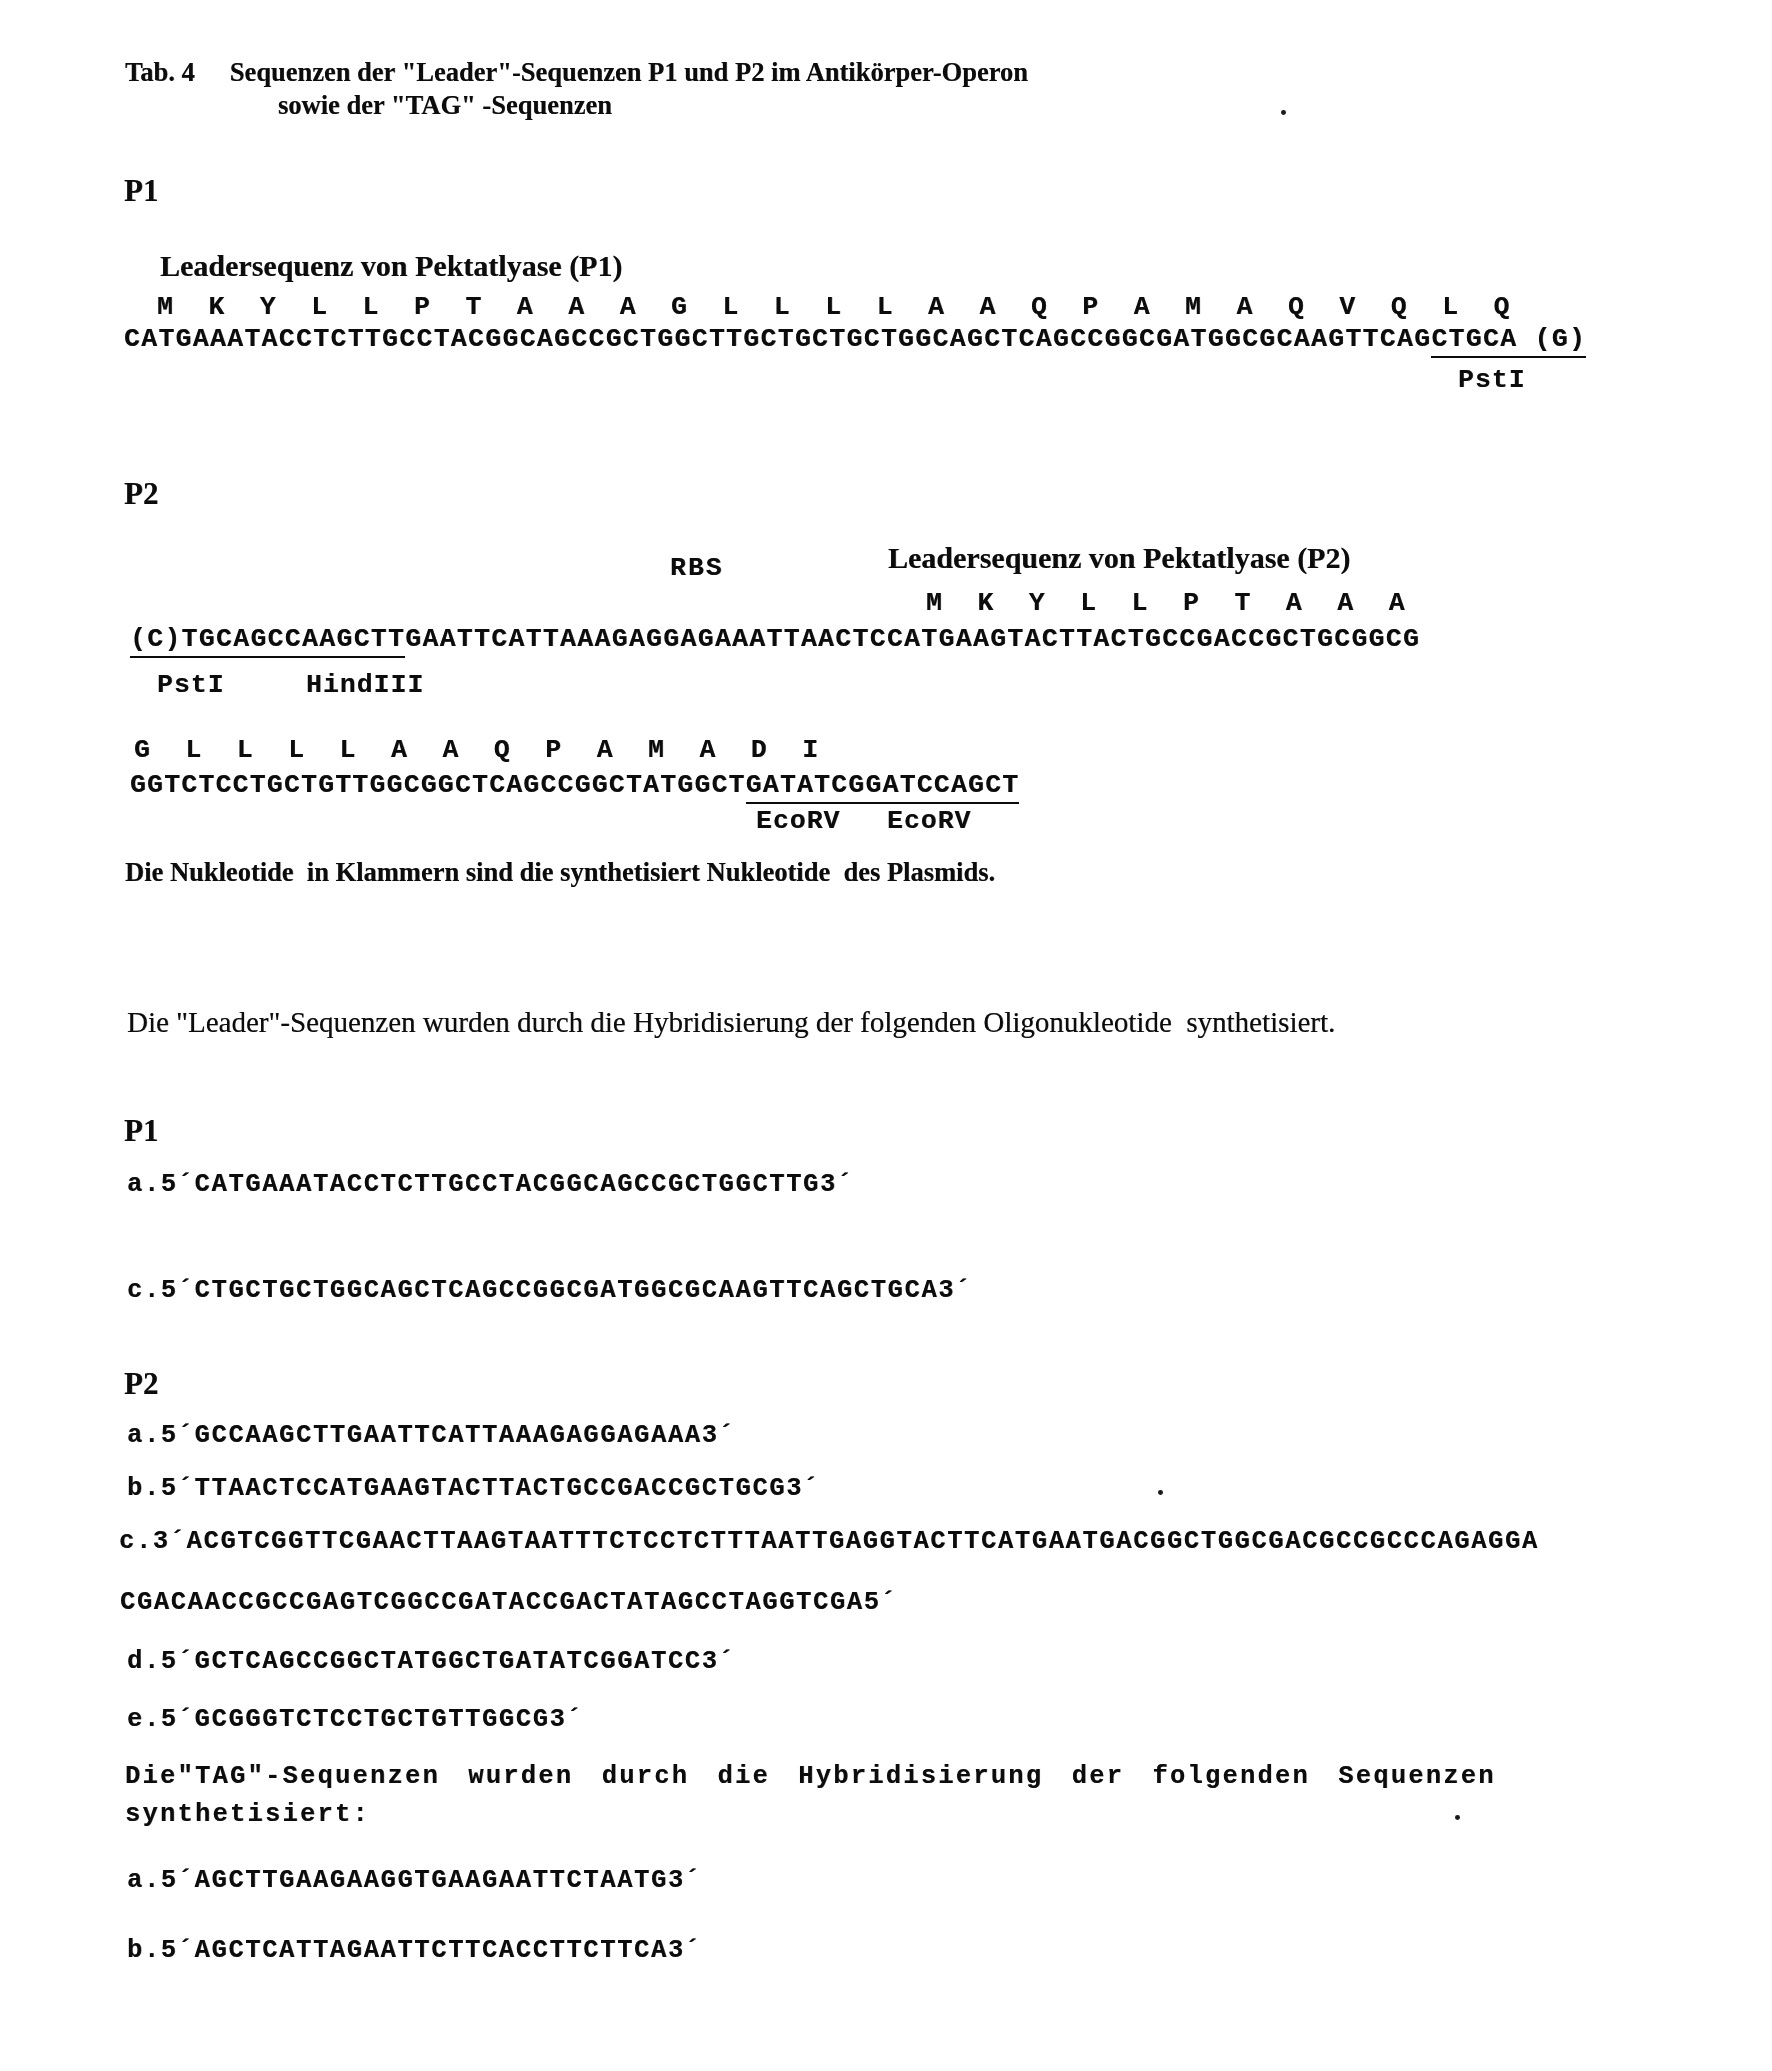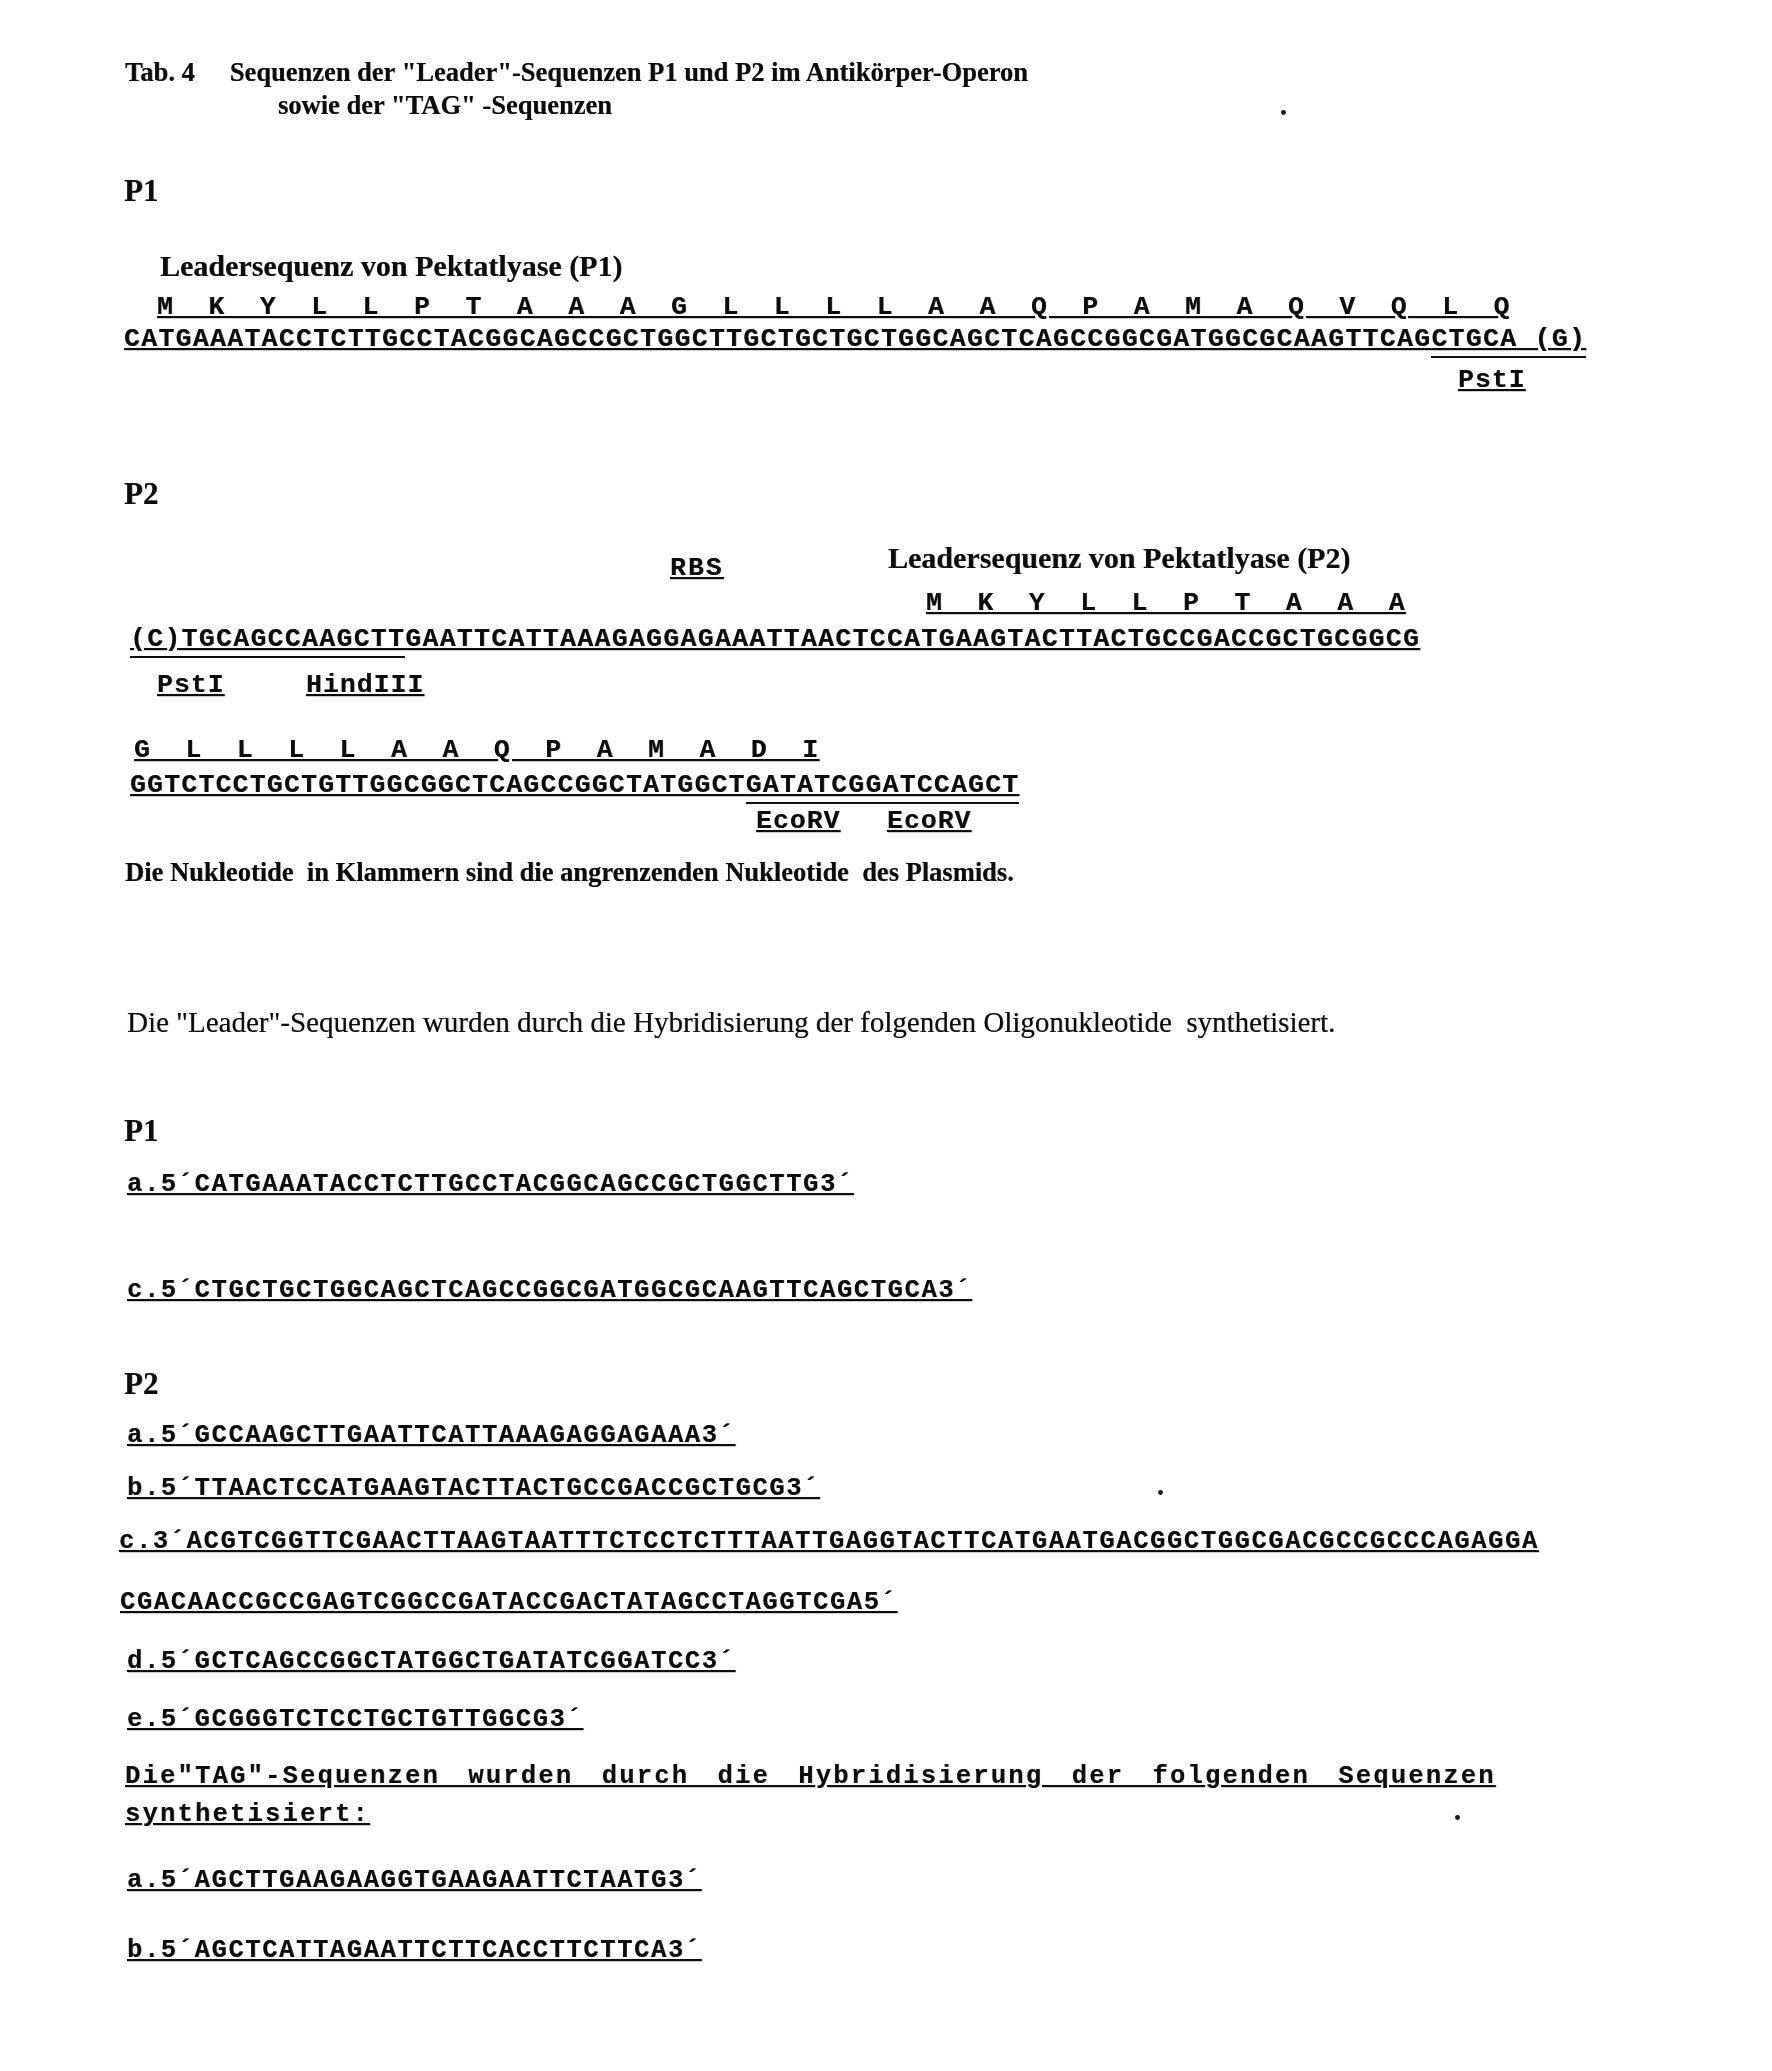--- a/index.html
+++ b/index.html
@@ -1,19 +1,19 @@
 <!DOCTYPE html>
 <html><head>
 <meta charset="utf-8">
 <style>
   html,body{margin:0;padding:0;background:#ffffff;}
   .page{position:relative;width:1772px;height:2071px;background:#ffffff;color:#0c0c0c;overflow:hidden;}
   .abs{position:absolute;white-space:pre;}
   .serif{font-family:"Liberation Serif","DejaVu Serif",serif;}
-  .mono{font-family:"Liberation Mono","DejaVu Sans Mono",monospace;text-decoration:underline;}
+  .mono{font-family:"Liberation Mono","DejaVu Sans Mono",monospace;}
   .b{font-weight:bold;}
   .ink{text-shadow:0.4px 0.4px 0.3px rgba(0,0,0,0.5);}
   .title1{font-size:26.5px;}
   .title2{font-size:26.5px;}
   .gapL{margin-left:35px;}
   .head{font-size:31px;}
   .cap{font-size:30px;}
   .aa{font-size:26.5px;letter-spacing:1.3px;word-spacing:17px;}
   .dna{font-size:26.5px;letter-spacing:1.3px;}
   .dna2sp{letter-spacing:1.2px;}
@@ -47,21 +47,21 @@
   <div class="abs mono b aa" style="left:926px;top:588px">M K Y L L P T A A A</div>
   <div class="abs mono b dna" style="left:130px;top:624px"><span class="u">(C)TGCAGCC</span><span class="u">AAGCTT</span><span>GAATTCATTAAAGAGGAGAAATTAACTCCATGAAGTACTTACTGCCGACCGCTGCGGCG</span></div>
   <div class="abs mono b enz" style="left:157px;top:670px">PstI</div>
   <div class="abs mono b enz" style="left:306px;top:670px">HindIII</div>
 
   <div class="abs mono b dna dna2sp" style="left:130px;top:770px"><span>GGTCTCCTGCTGTTGGCGGCTCAGCCGGCTATGGCT</span><span class="u">GATATCGGATCCAGCT</span></div>
   <div class="abs mono b aa" style="left:134px;top:735px">G L L L L A A Q P A M A D I</div>
   <div class="abs mono b enz" style="left:756px;top:806px">EcoRV</div>
   <div class="abs mono b enz" style="left:887px;top:806px">EcoRV</div>
 
-  <div class="abs serif b note" style="left:125px;top:857px">Die Nukleotide  in Klammern sind die angrenzenden Nukleotide  des Plasmids.</div>
+  <div class="abs serif b note" style="left:125px;top:857px">Die Nukleotide  in Klammern sind die synthetisiert Nukleotide  des Plasmids.</div>
 
   <div class="abs serif intro" style="left:127px;top:1006px">Die "Leader"-Sequenzen wurden durch die Hybridisierung der folgenden Oligonukleotide  synthetisiert.</div>
 
   <div class="abs serif b head" style="left:124px;top:1113px">P1</div>
   <div class="abs mono b oligo" style="left:127px;top:1170px">a.5´CATGAAATACCTCTTGCCTACGGCAGCCGCTGGCTTG3´</div>
   <div class="abs mono b oligo" style="left:127px;top:1276px">c.5´CTGCTGCTGGCAGCTCAGCCGGCGATGGCGCAAGTTCAGCTGCA3´</div>
 
   <div class="abs serif b head" style="left:124px;top:1366px">P2</div>
   <div class="abs mono b oligo" style="left:127px;top:1421px">a.5´GCCAAGCTTGAATTCATTAAAGAGGAGAAA3´</div>
   <div class="abs mono b oligo" style="left:127px;top:1474px">b.5´TTAACTCCATGAAGTACTTACTGCCGACCGCTGCG3´</div>

